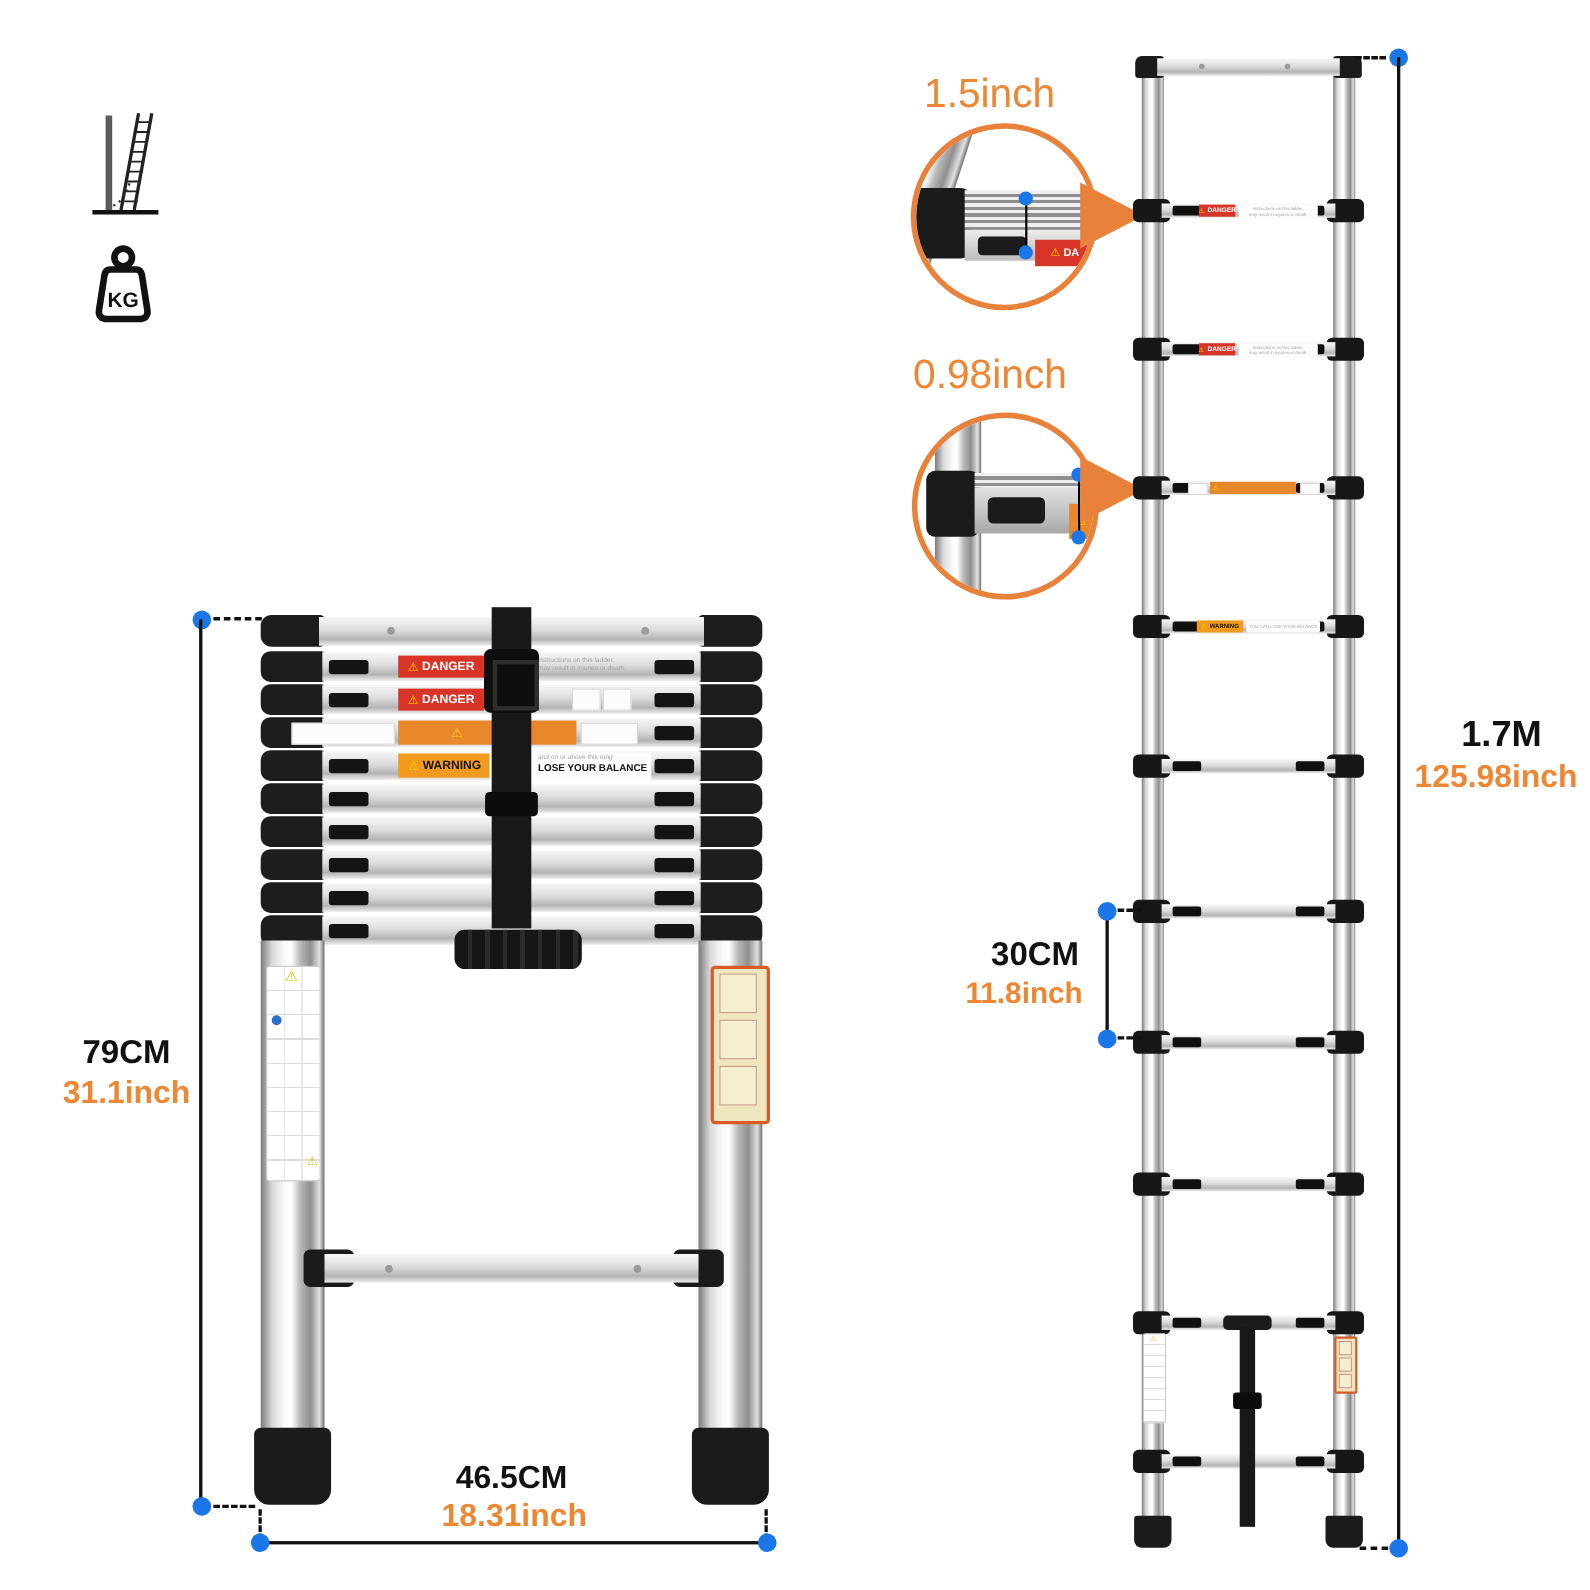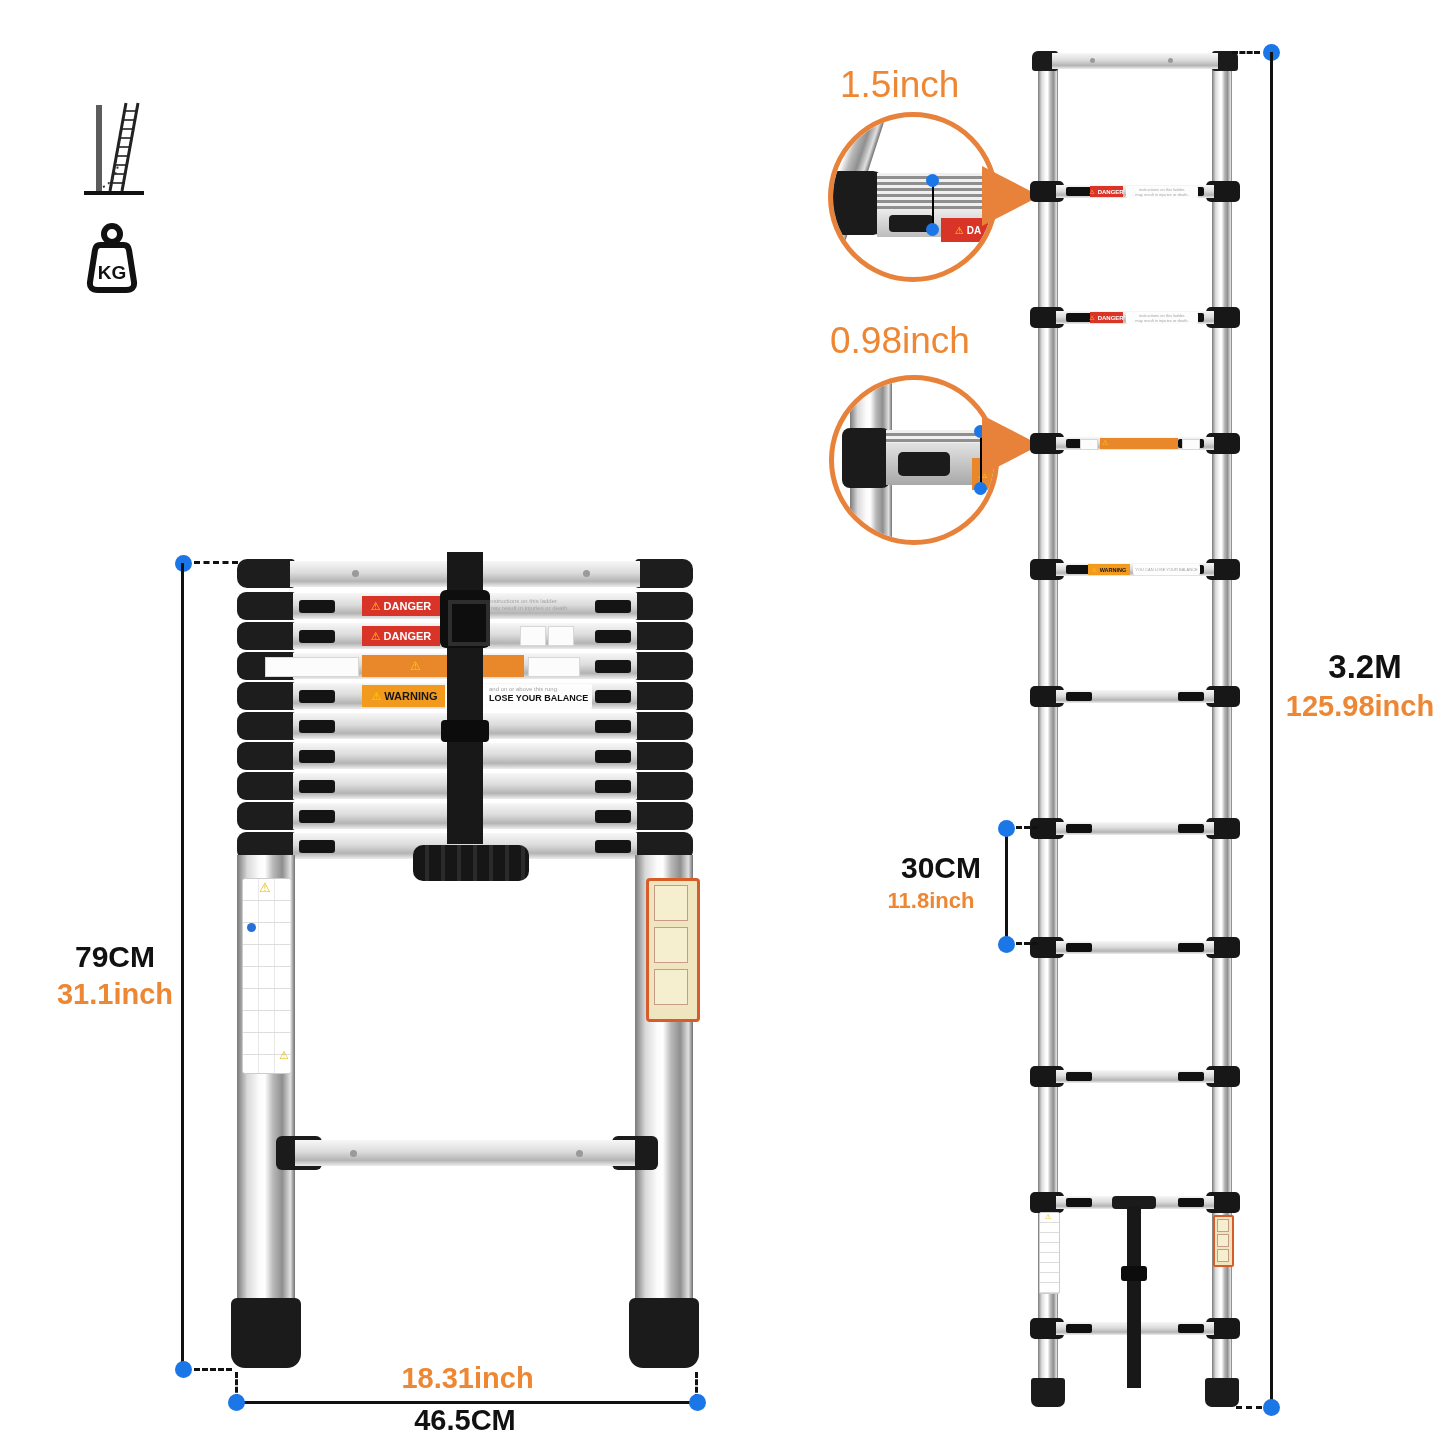--- a/index.html
+++ b/index.html
@@ -240,21 +240,21 @@
   <div class="abs dot" style="left:175px;top:1361px"></div>
   <div class="abs dash-h" style="left:194px;top:1368px;width:38px"></div>
   <div class="abs metric" style="left:40px;top:940px;width:150px">79CM</div>
   <div class="abs imperial" style="left:40px;top:978px;width:150px">31.1inch</div>
 
   <div class="abs dash-v" style="left:235px;top:1372px;height:28px"></div>
   <div class="abs dash-v" style="left:695px;top:1372px;height:28px"></div>
   <div class="abs line-h" style="left:236px;top:1401px;width:462px"></div>
   <div class="abs dot" style="left:228px;top:1394px"></div>
   <div class="abs dot" style="left:689px;top:1394px"></div>
-  <div class="abs metric" style="left:390px;top:1404px;width:150px;font-size:29px">46.5CM</div>
+  <div class="abs metric" style="left:390px;top:1328px;width:150px;font-size:29px">46.5CM</div>
   <div class="abs imperial" style="left:385px;top:1362px;width:165px">18.31inch</div>
 
   <div class="abs chrome-v" style="left:1038px;top:60px;width:20px;height:1325px"></div>
   <div class="abs chrome-v" style="left:1212px;top:60px;width:20px;height:1325px"></div>
 
   <div class="abs blackpart" style="left:1032px;top:51px;width:26px;height:20px;border-radius:6px 3px 3px 3px"></div>
   <div class="abs blackpart" style="left:1212px;top:51px;width:26px;height:20px;border-radius:3px 6px 3px 3px"></div>
   <div class="abs silver-h" style="left:1052px;top:53px;width:166px;height:16px"></div>
   <div class="abs" style="left:1090px;top:58px;width:5px;height:5px;border-radius:50%;background:#9a9a9a"></div>
   <div class="abs" style="left:1168px;top:58px;width:5px;height:5px;border-radius:50%;background:#9a9a9a"></div>
@@ -362,24 +362,24 @@
   </div>
 
   <div class="abs blackpart" style="left:1031px;top:1378px;width:34px;height:29px;border-radius:3px 3px 7px 7px"></div>
   <div class="abs blackpart" style="left:1205px;top:1378px;width:34px;height:29px;border-radius:3px 3px 7px 7px"></div>
 
   <div class="abs dash-h" style="left:1232px;top:51px;width:28px"></div>
   <div class="abs dot" style="left:1263px;top:44px"></div>
   <div class="abs line-v" style="left:1270px;top:52px;height:1356px"></div>
   <div class="abs dot" style="left:1263px;top:1399px"></div>
   <div class="abs dash-h" style="left:1236px;top:1406px;width:26px"></div>
-  <div class="abs metric" style="left:1290px;top:648px;width:150px;font-size:33px">3.2M</div>
+  <div class="abs metric" style="left:1290px;top:648px;width:150px;font-size:33px">1.7M</div>
   <div class="abs imperial" style="left:1276px;top:690px;width:168px">125.98inch</div>
 
   <div class="abs line-v" style="left:1005px;top:828px;height:116px"></div>
   <div class="abs dot" style="left:998px;top:820px"></div>
   <div class="abs dot" style="left:998px;top:936px"></div>
   <div class="abs dash-h" style="left:1016px;top:826px;width:22px"></div>
   <div class="abs dash-h" style="left:1016px;top:942px;width:22px"></div>
   <div class="abs metric" style="left:876px;top:851px;width:130px">30CM</div>
-  <div class="abs imperial" style="left:866px;top:888px;width:130px;font-size:22px">11.8inch</div>
+  <div class="abs imperial" style="left:866px;top:888px;width:130px;font-size:27px">11.8inch</div>
 
 </div>
 
 </body></html>

